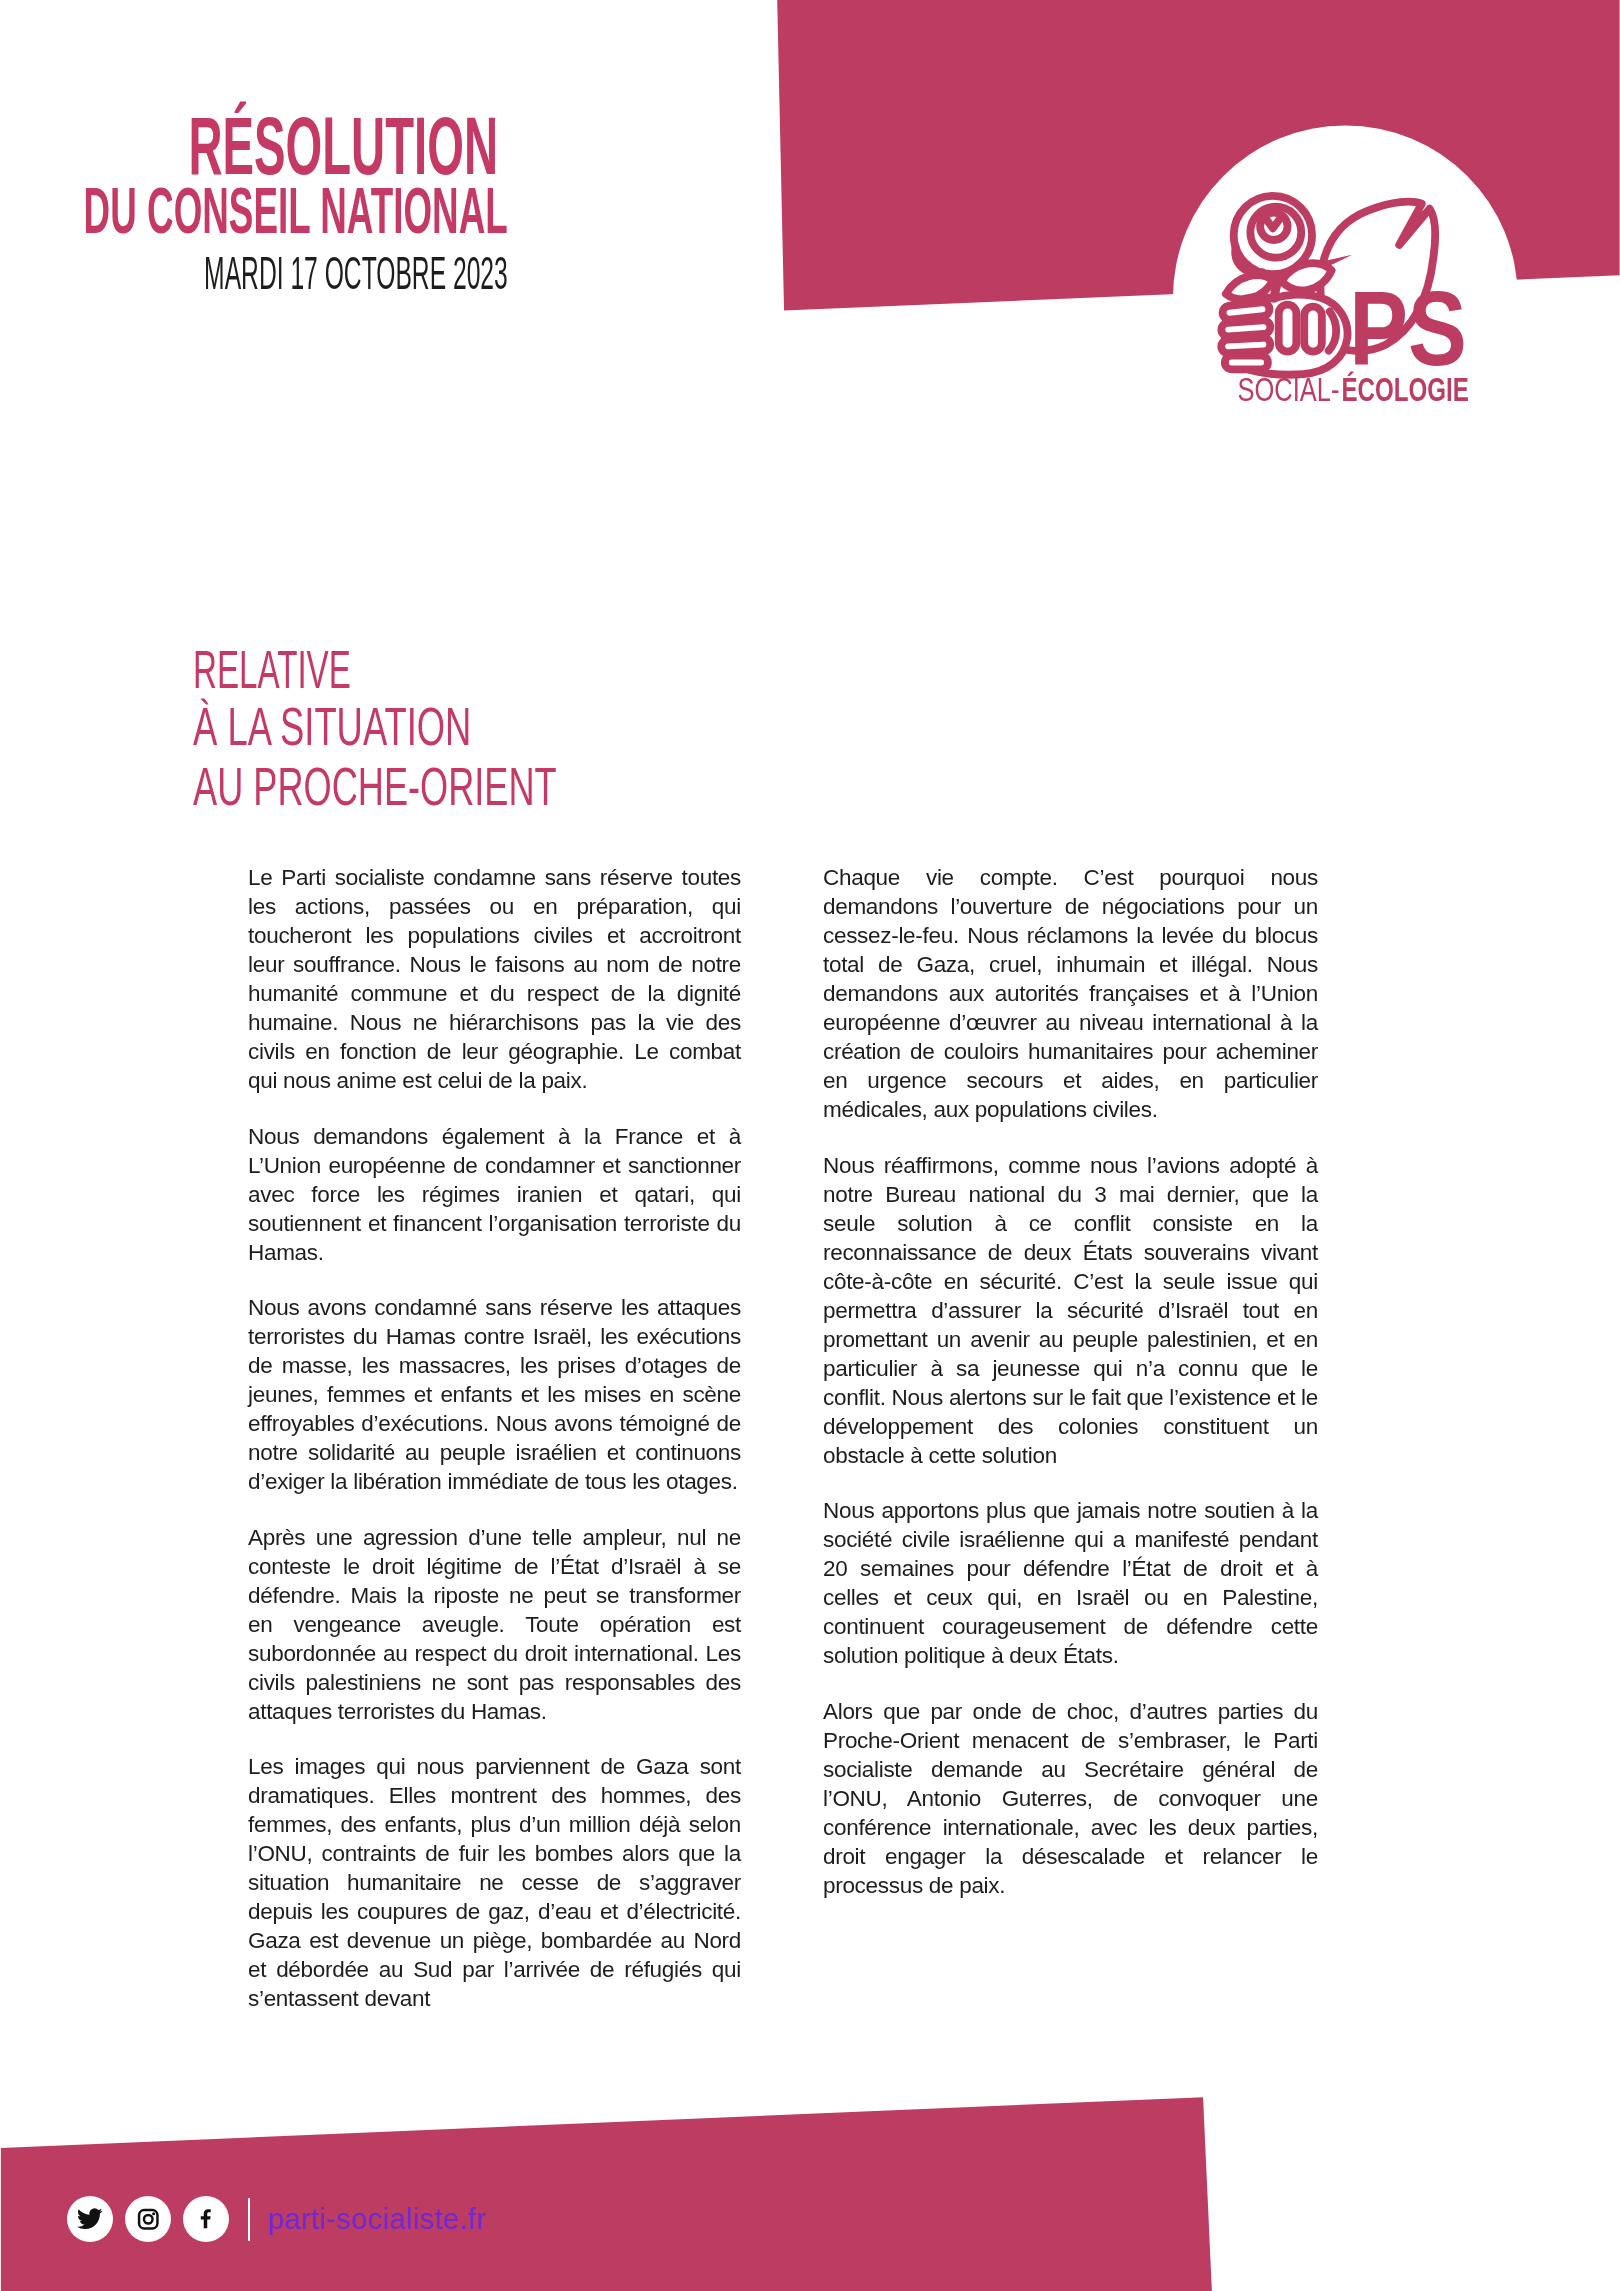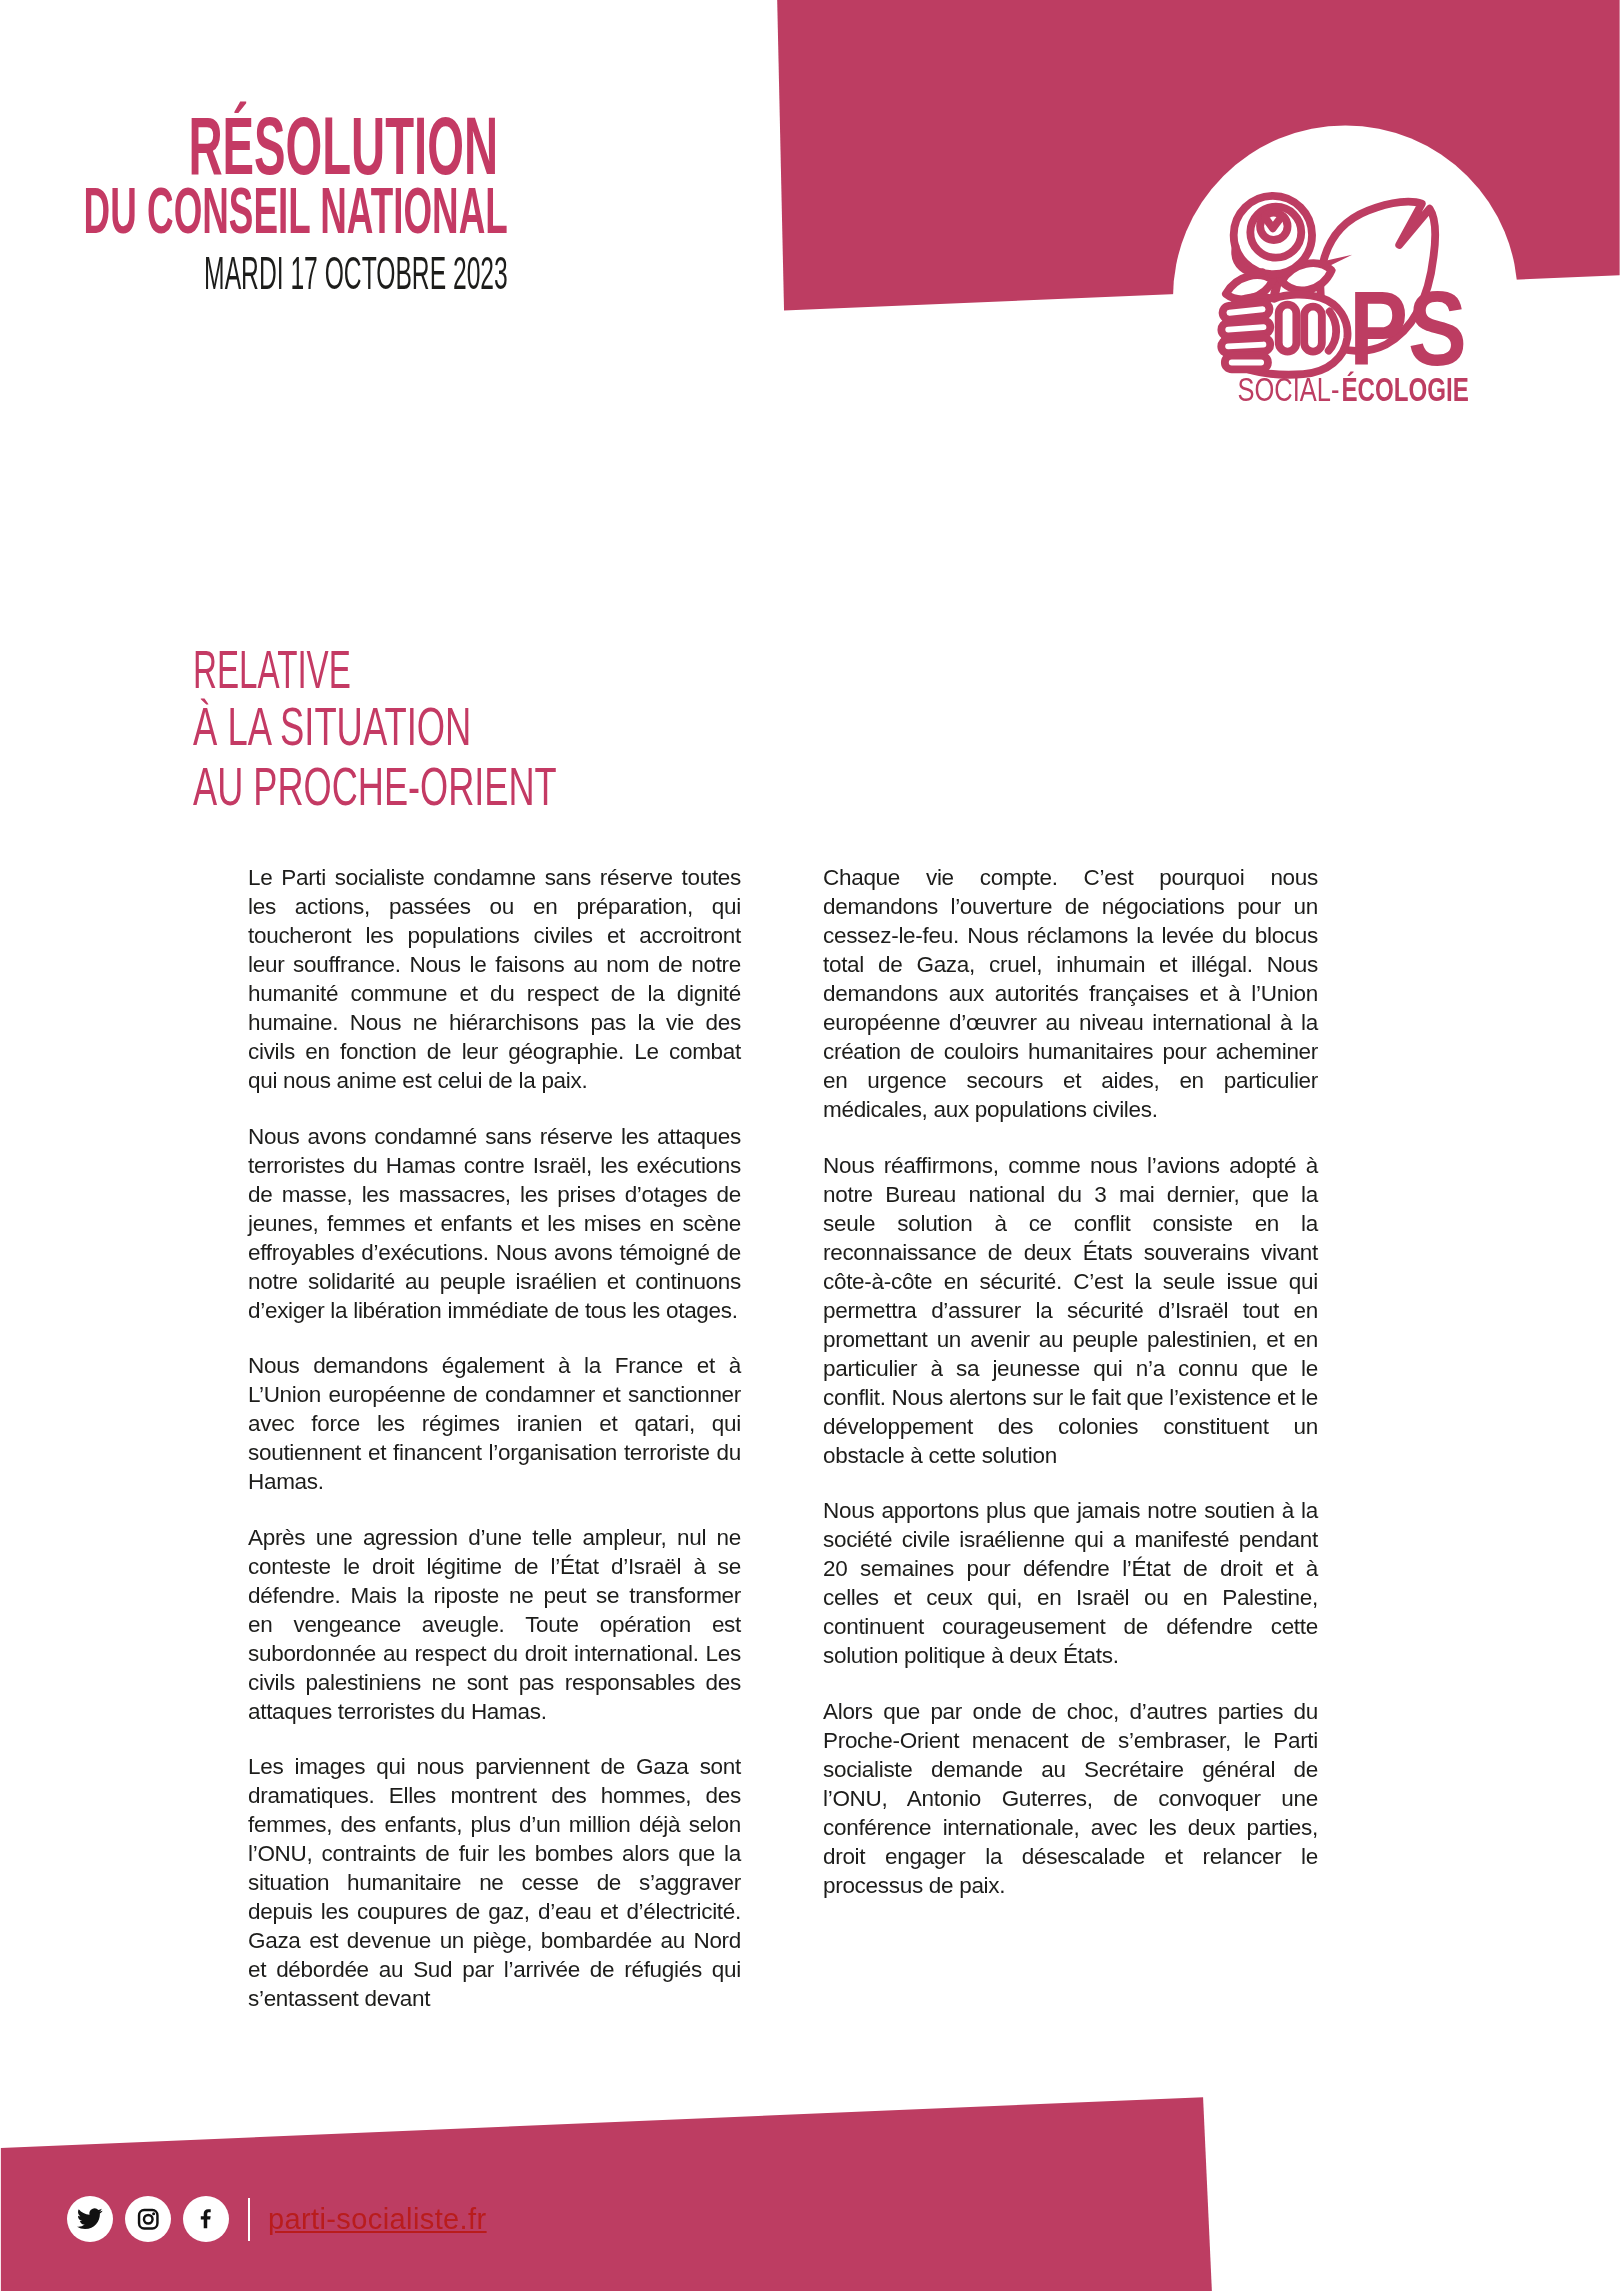--- a/index.html
+++ b/index.html
@@ -35,25 +35,24 @@
     width:46px;height:46px;border-radius:50%;
     background:#ffffff;
     display:flex;align-items:center;justify-content:center;
     flex:0 0 auto;
   }
   .footer-divider{
     width:2px;height:43px;background:#ffffff;
     margin-left:7.8px;margin-right:5.9px;flex:0 0 auto;
   }
   .footer-url{
-    color:#b91c1c;
+    color:#6d28d9;
     font-size:29px;
     letter-spacing:0.4px;
     white-space:nowrap;
-    text-decoration:underline;
   }
 </style>
 </head>
 <body>
 
 <div class="page">
 
   <svg class="abs" style="left:0;top:0" width="1620" height="480" viewBox="0 0 1653 490">
 
     <path d="M793,0 L1653,0 L1653,281 L800,317 Z" fill="#bd3d62"></path>
@@ -97,22 +96,22 @@
   </svg>
 
   <svg class="abs" style="left:0;top:617px" width="686" height="216" viewBox="0 630 700 220">
     <text x="197" y="702" font-size="55" fill="#c43a64" textLength="161" lengthAdjust="spacingAndGlyphs">RELATIVE</text>
     <text x="197" y="760" font-size="55" fill="#c43a64" textLength="284" lengthAdjust="spacingAndGlyphs">À LA SITUATION</text>
     <text x="197" y="822" font-size="55" fill="#c43a64" textLength="371" lengthAdjust="spacingAndGlyphs">AU PROCHE-ORIENT</text>
   </svg>
 
   <div class="column column-left">
     <p class="para">Le Parti socialiste condamne sans réserve toutes les actions, passées ou en préparation, qui toucheront les populations civiles et accroitront leur souffrance. Nous le faisons au nom de notre humanité commune et du respect de la dignité humaine. Nous ne hiérarchisons pas la vie des civils en fonction de leur géographie. Le combat qui nous anime est celui de la paix.</p>
+    <p class="para">Nous demandons également à la France et à L’Union européenne de condamner et sanctionner avec force les régimes iranien et qatari, qui soutiennent et financent l’organisation terroriste du Hamas.</p>
     <p class="para">Nous avons condamné sans réserve les attaques terroristes du Hamas contre Israël, les exécutions de masse, les massacres, les prises d’otages de jeunes, femmes et enfants et les mises en scène effroyables d’exécutions. Nous avons témoigné de notre solidarité au peuple israélien et continuons d’exiger la libération immédiate de tous les otages.</p>
-    <p class="para">Nous demandons également à la France et à L’Union européenne de condamner et sanctionner avec force les régimes iranien et qatari, qui soutiennent et financent l’organisation terroriste du Hamas.</p>
     <p class="para">Après une agression d’une telle ampleur, nul ne conteste le droit légitime de l’État d’Israël à se défendre. Mais la riposte ne peut se transformer en vengeance aveugle. Toute opération est subordonnée au respect du droit international. Les civils palestiniens ne sont pas responsables des attaques terroristes du Hamas.</p>
     <p class="para">Les images qui nous parviennent de Gaza sont dramatiques. Elles montrent des hommes, des femmes, des enfants, plus d’un million déjà selon l’ONU, contraints de fuir les bombes alors que la situation humanitaire ne cesse de s’aggraver depuis les coupures de gaz, d’eau et d’électricité. Gaza est devenue un piège, bombardée au Nord et débordée au Sud par l’arrivée de réfugiés qui s’entassent devant</p>
   </div>
 
   <div class="column column-right">
     <p class="para">Chaque vie compte. C’est pourquoi nous demandons l’ouverture de négociations pour un cessez-le-feu. Nous réclamons la levée du blocus total de Gaza, cruel, inhumain et illégal. Nous demandons aux autorités françaises et à l’Union européenne d’œuvrer au niveau international à la création de couloirs humanitaires pour acheminer en urgence secours et aides, en particulier médicales, aux populations civiles.</p>
     <p class="para">Nous réaffirmons, comme nous l’avions adopté à notre Bureau national du 3 mai dernier, que la seule solution à ce conflit consiste en la reconnaissance de deux États souverains vivant côte-à-côte en sécurité. C’est la seule issue qui permettra d’assurer la sécurité d’Israël tout en promettant un avenir au peuple palestinien, et en particulier à sa jeunesse qui n’a connu que le conflit. Nous alertons sur le fait que l’existence et le développement des colonies constituent un obstacle à cette solution</p>
     <p class="para">Nous apportons plus que jamais notre soutien à la société civile israélienne qui a manifesté pendant 20 semaines pour défendre l’État de droit et à celles et ceux qui, en Israël ou en Palestine, continuent courageusement de défendre cette solution politique à deux États.</p>
     <p class="para">Alors que par onde de choc, d’autres parties du Proche-Orient menacent de s’embraser, le Parti socialiste demande au Secrétaire général de l’ONU, Antonio Guterres, de convoquer une conférence internationale, avec les deux parties, droit engager la désescalade et relancer le processus de paix.</p>
   </div>

